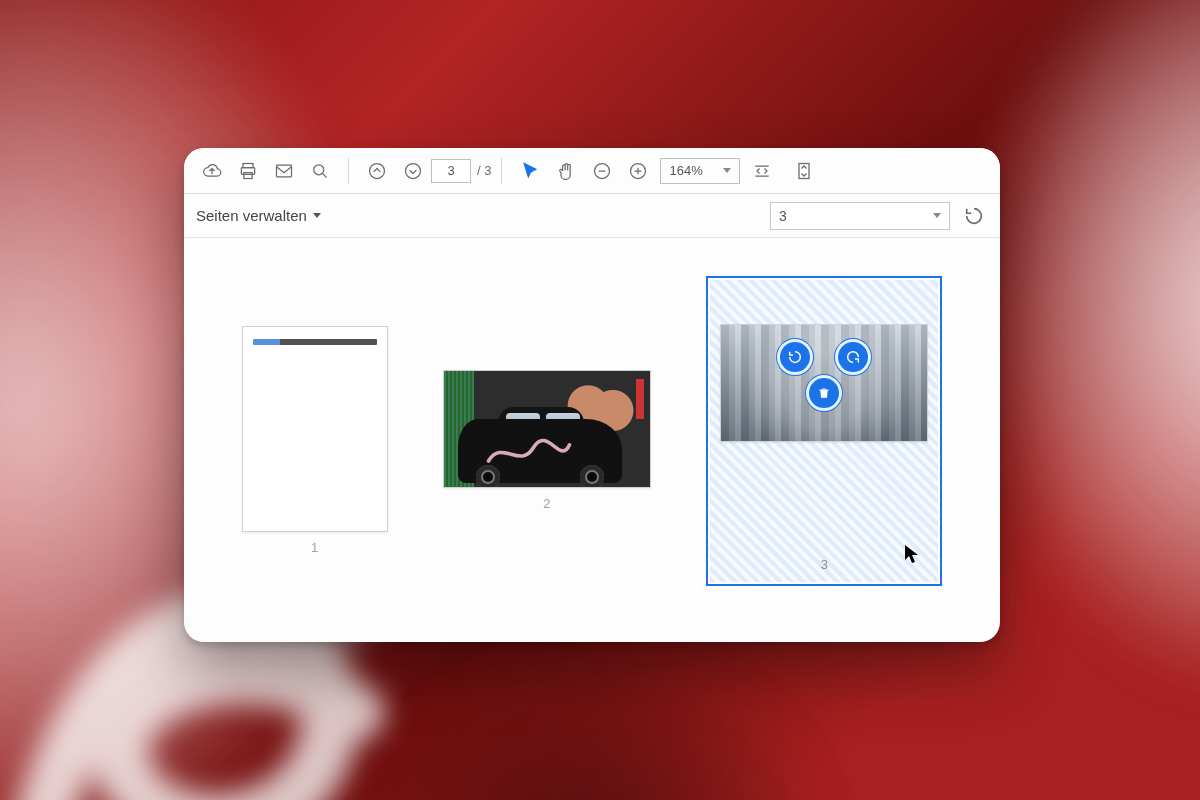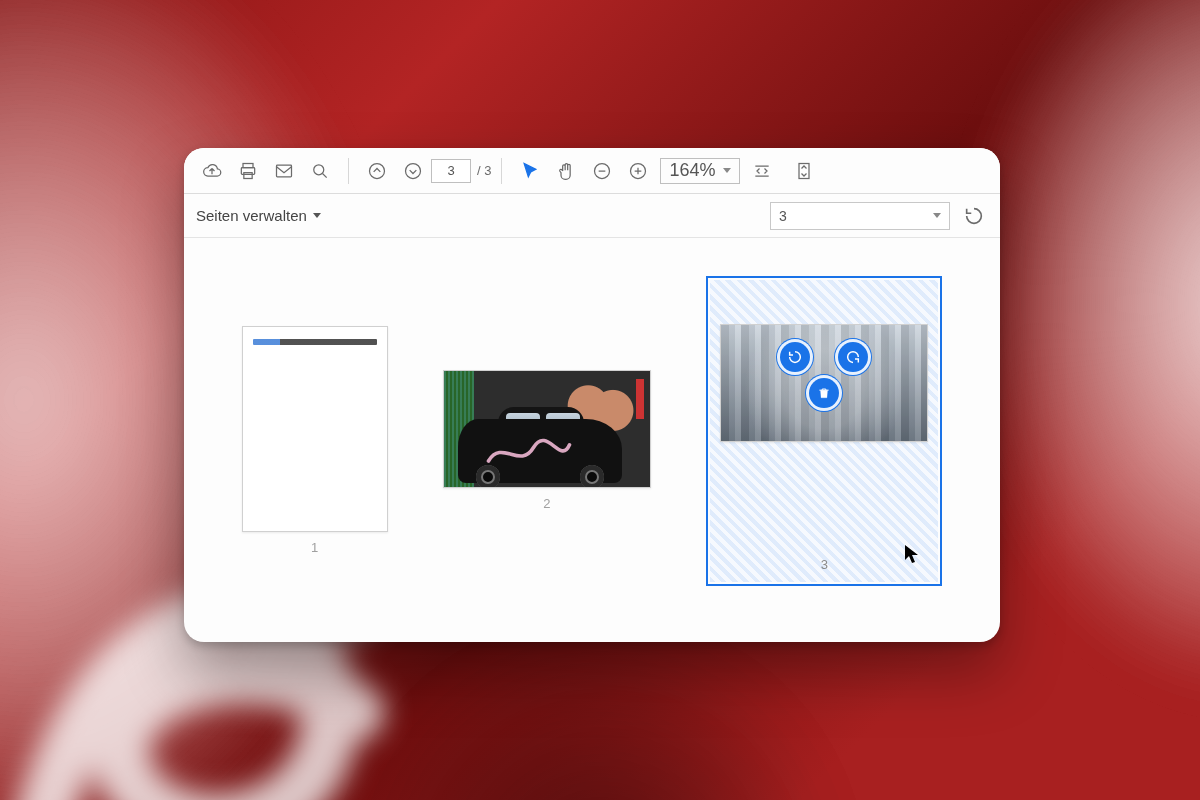--- a/index.html
+++ b/index.html
@@ -44,21 +44,21 @@
   .page-box {
     width:40px; height:24px; border:1px solid #bfbfbf; text-align:center;
     font-size:13px; color:#555; background:#fff; display:flex; align-items:center; justify-content:center;
   }
   .page-total { font-size:13px; color:#6b6b6b; margin-left:6px; }
   
   .pointer-btn svg { stroke:#1a73e8; fill:#1a73e8; }
   
   .zoom-box {
     width:80px; height:26px; border:1px solid #bfbfbf; display:flex; align-items:center;
-    padding:0 8px; justify-content:space-between; font-size:18px; color:#555; margin:0 4px;
+    padding:0 8px; justify-content:space-between; font-size:13px; color:#555; margin:0 4px;
   }
   .zoom-box .caret { width:0;height:0;border-left:4px solid transparent;border-right:4px solid transparent;border-top:5px solid #888; }
   
   .subbar {
     height: 44px; display:flex; align-items:center; justify-content:space-between;
     padding: 0 12px; border-bottom:1px solid #e4e4e4;
   }
   .sub-left { display:flex; align-items:center; gap:6px; font-size:15px; color:#444; cursor:pointer;}
   .sub-left .dd { width:0;height:0;border-left:4px solid transparent;border-right:4px solid transparent;border-top:5px solid #555;}
   .sub-right { display:flex; align-items:center; gap:10px; }

